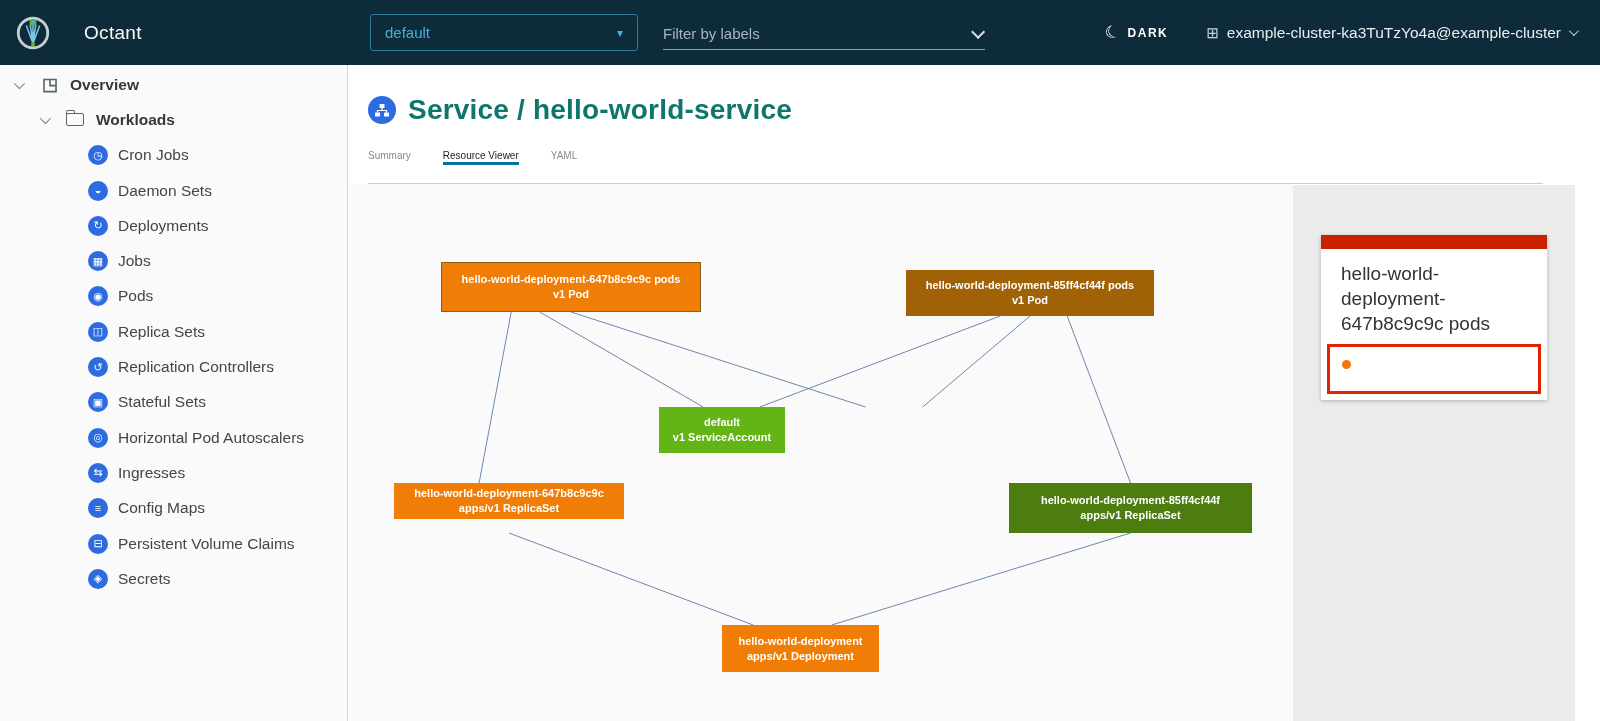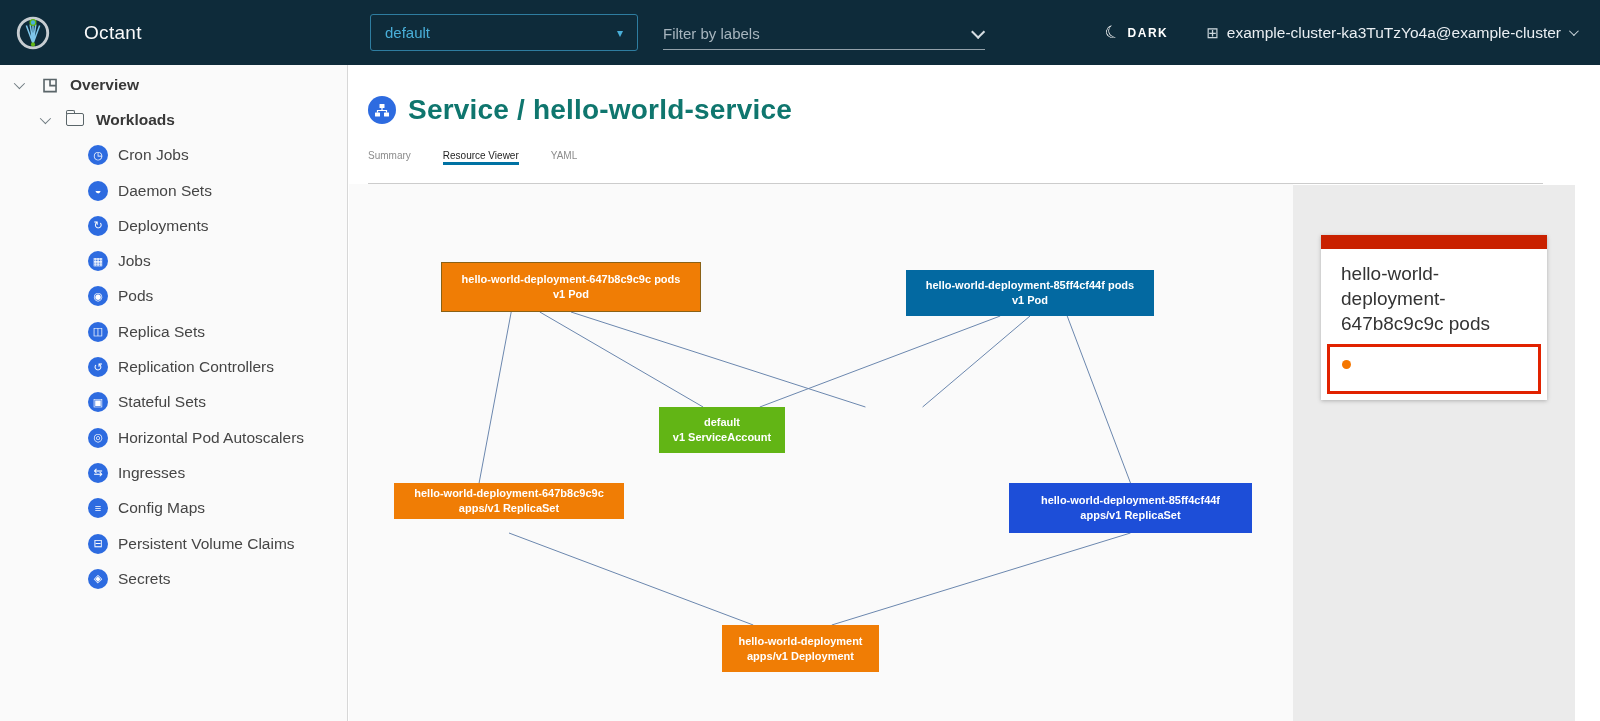--- a/index.html
+++ b/index.html
@@ -231,33 +231,33 @@
       <line x1="651.24" y1="132" x2="410.8" y2="223" stroke="#6B87AE" stroke-width="1"></line>
       <line x1="681" y1="132" x2="573.6" y2="223" stroke="#6B87AE" stroke-width="1"></line>
       <line x1="718.2" y1="132" x2="781.5" y2="299" stroke="#6B87AE" stroke-width="1"></line>
       <line x1="160" y1="349" x2="404.25" y2="441" stroke="#6B87AE" stroke-width="1"></line>
       <line x1="781.5" y1="349" x2="482.75" y2="441" stroke="#6B87AE" stroke-width="1"></line>
     </svg>
     <div class="gnode" style="left: 92px; top: 78px; width: 260px; height: 50px; background: rgb(240, 125, 5); border: 1.5px solid rgb(138, 97, 22);">
       <span>hello-world-deployment-647b8c9c9c pods</span>
       <span>v1 Pod</span>
     </div>
-    <div class="gnode" style="left: 557px; top: 86px; width: 248px; height: 46px; background: #0369a1; border: none;">
+    <div class="gnode" style="left: 557px; top: 86px; width: 248px; height: 46px; background: #a16207; border: none;">
       <span>hello-world-deployment-85ff4cf44f pods</span>
       <span>v1 Pod</span>
     </div>
     <div class="gnode" style="left: 310px; top: 223px; width: 126px; height: 46px; background: rgb(98, 181, 21); border: none;">
       <span>default</span>
       <span>v1 ServiceAccount</span>
     </div>
     <div class="gnode" style="left: 45px; top: 299px; width: 230px; height: 36px; background: rgb(240, 125, 5); border: none;">
       <span>hello-world-deployment-647b8c9c9c</span>
       <span>apps/v1 ReplicaSet</span>
     </div>
-    <div class="gnode" style="left: 660px; top: 299px; width: 243px; height: 50px; background: #1d4ed8; border: none;">
+    <div class="gnode" style="left: 660px; top: 299px; width: 243px; height: 50px; background: #4d7c0f; border: none;">
       <span>hello-world-deployment-85ff4cf44f</span>
       <span>apps/v1 ReplicaSet</span>
     </div>
     <div class="gnode" style="left: 365px; top: 441px; width: 157px; height: 47px; background: rgb(240, 125, 5); border: none; margin-left: 8px;">
       <span>hello-world-deployment</span>
       <span>apps/v1 Deployment</span>
     </div>
   </div>
 
 <aside class="detail-panel">

